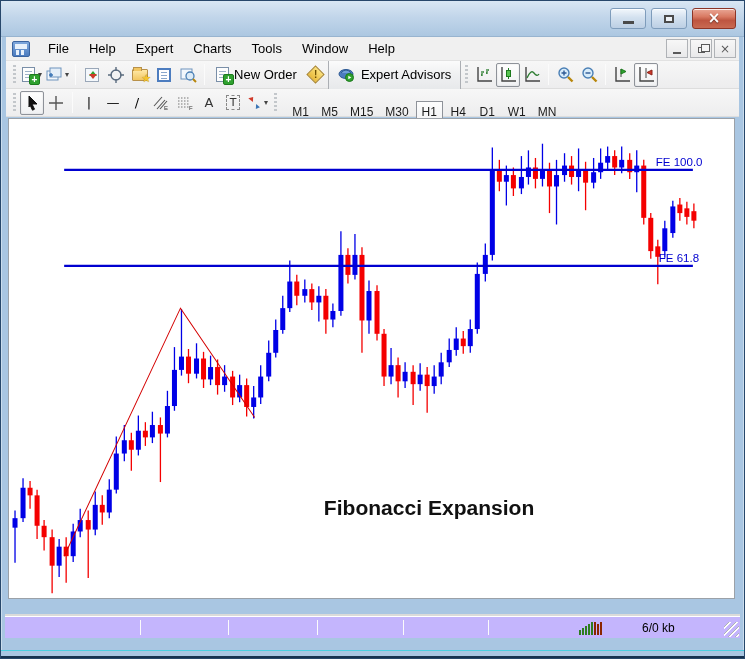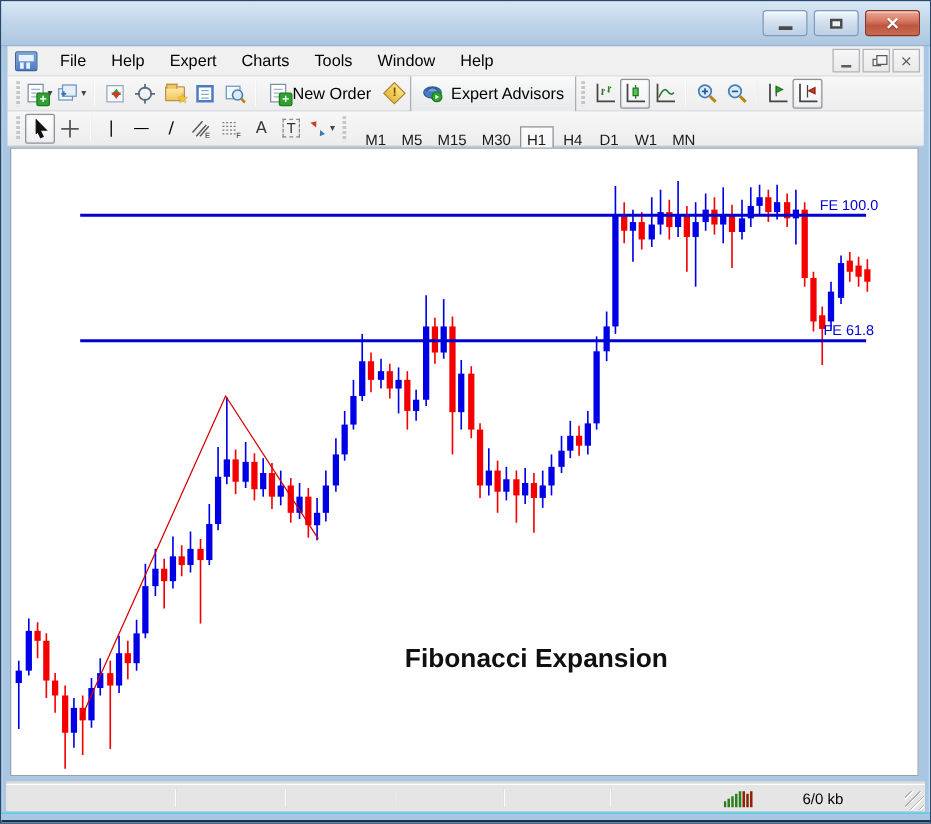--- a/index.html
+++ b/index.html
@@ -93,22 +93,22 @@
   .tf-group { display:flex; align-items:center; margin-left:6px; gap:2px;margin-top:18px; }
   .tf-btn { min-width:27px; height:22px; display:flex; align-items:center; justify-content:center;
     font-size:12px; color:#1A1A1A; border:1px solid transparent; padding:0 4px; cursor:default; }
   .tf-btn.selected { border-color:#8E9299; background:linear-gradient(#FDFDFD,#F1F2F4); }
 
   
   .chart-wrap { flex:1; background:#FFFFFF; border:1px solid #9BA1A8; margin:1px 4px 5px 2px; position:relative; }
   .chart-wrap svg { position:absolute; inset:0; width:100%; height:100%; }
 
   
-  .status-bar { height:22px; background:#e5e5e5; position:relative; border-top:1px solid #FFFFFF;
-    box-shadow:0 -2px 0 #DADADA; margin:1px -1px; }
+  .status-bar { height:22px; background:#c4b5fd; position:relative; border-top:1px solid #FFFFFF;
+    box-shadow:0 -2px 0 #DADADA; margin:12px -1px; }
   .st-sep { position:absolute; top:3px; width:1px; height:15px; background:#ABABAB; border-right:1px solid #FBFBFB; }
   .net-icon { position:absolute; left:574px; top:4px; }
   .net-label { position:absolute; left:637px; top:4px; font-size:12px; }
   .resize-grip { position:absolute; right:1px; bottom:1px; width:15px; height:15px;
     background:repeating-linear-gradient(135deg,transparent 0 3px,#AEB2B6 3px 4px,#FDFDFD 4px 5px); }
 
   .frame-bottom { height:8px; margin:0 -5px; background:#A9C6E2;
     border-top:1px solid #49CFE0; border-bottom:2px solid #16324F; }
 </style>
 </head>

